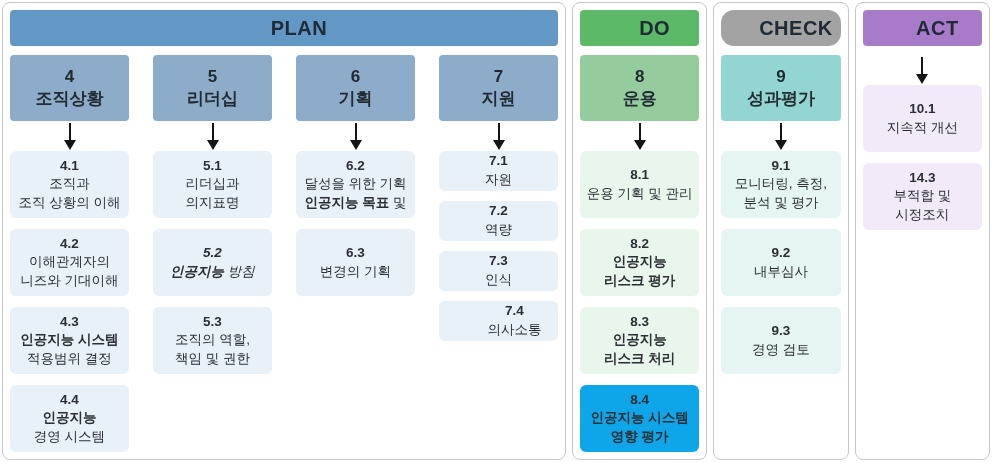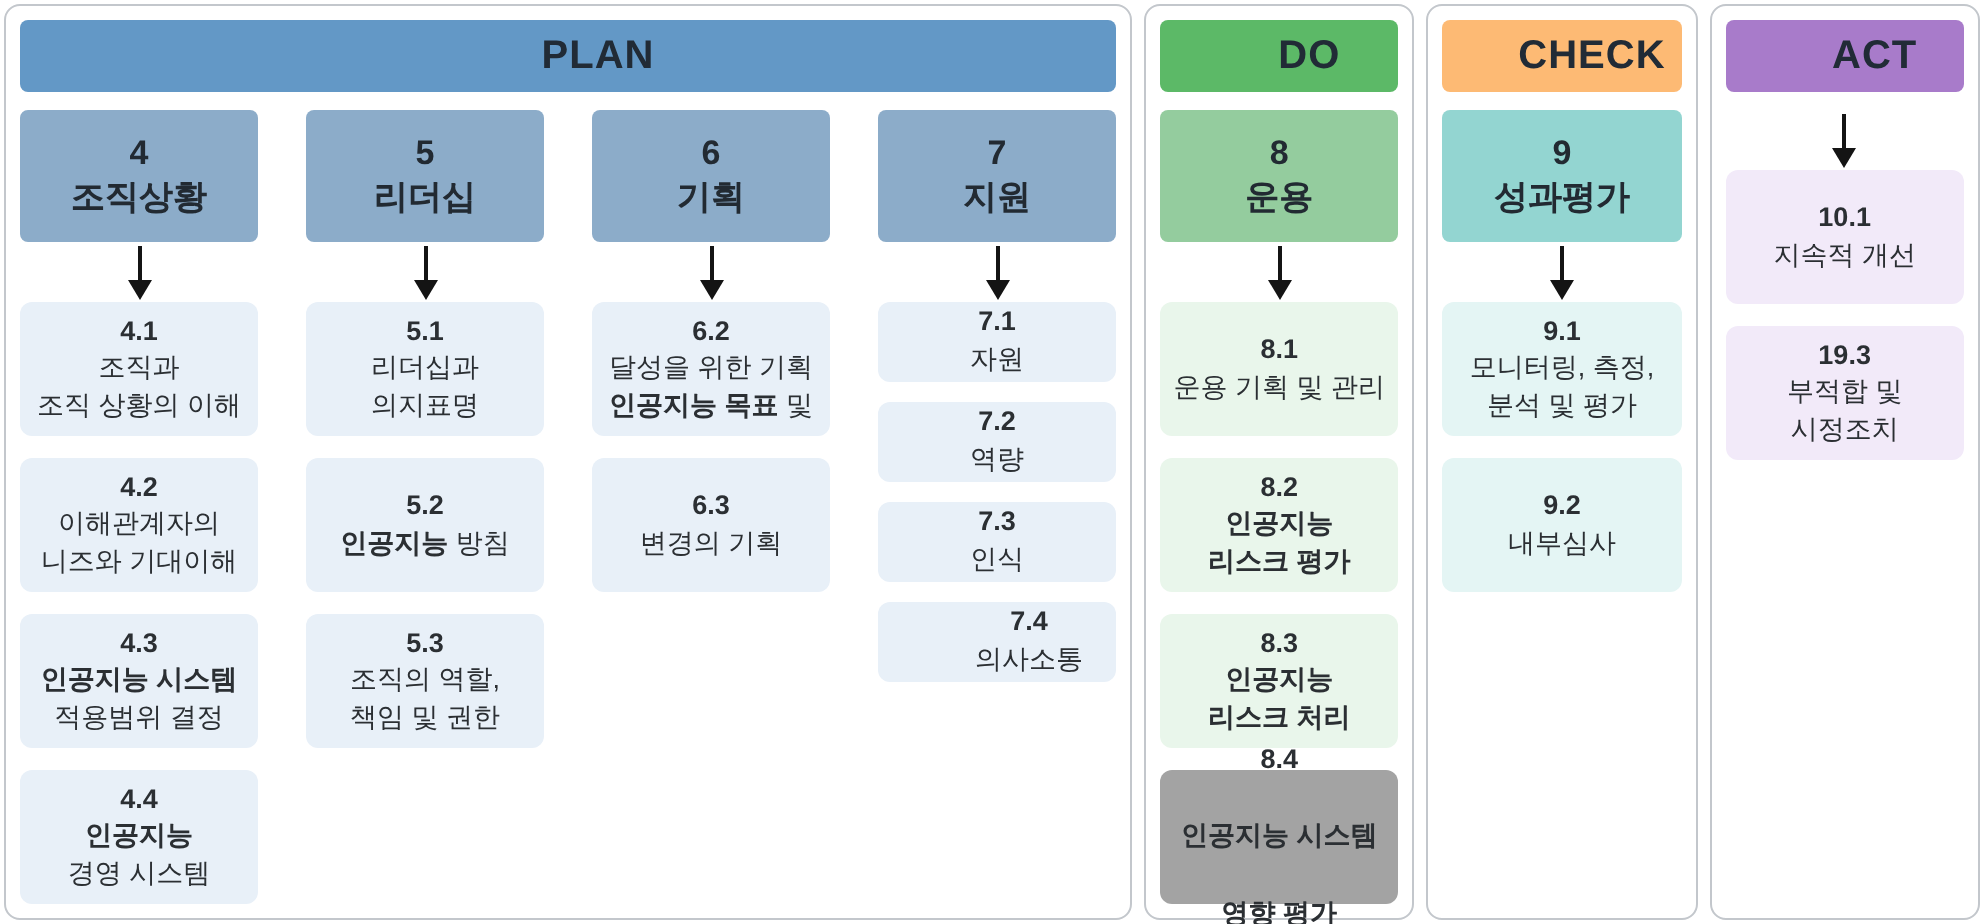--- a/index.html
+++ b/index.html
@@ -123,21 +123,21 @@
       <div class="arrow-line"></div>
       <div class="arrow-head"></div>
     </div>
     <div class="items">
   <div class="item" style="background: rgb(232, 240, 248);">
     <div class="num">5.1</div>
   <div class="line"><span>리더십과</span></div>
               <div class="line"><span>의지표명</span></div>
             </div>
 
-  <div class="item" style="background: rgb(232, 240, 248);">
+  <div class="item" style="background: rgb(232, 240, 248); font-style: italic;">
     <div class="num">5.2</div>
   <div class="line"><span class="b">인공지능</span><span> 방침</span></div>
             </div>
 
   <div class="item" style="background: rgb(232, 240, 248);">
     <div class="num">5.3</div>
   <div class="line"><span>조직의 역할,</span></div>
               <div class="line"><span>책임 및 권한</span></div>
             </div>
 </div>
@@ -225,32 +225,32 @@
   <div class="line"><span class="b">인공지능</span></div>
               <div class="line"><span class="b">리스크 평가</span></div>
             </div>
 
   <div class="item" style="background: rgb(233, 246, 235);">
     <div class="num">8.3</div>
   <div class="line"><span class="b">인공지능</span></div>
               <div class="line"><span class="b">리스크 처리</span></div>
             </div>
 
-  <div class="item" style="background: #a3a3a3; gap: 20px;">
+  <div class="item" style="background: #0ea5e9;">
     <div class="num">8.4</div>
   <div class="line"><span class="b">인공지능 시스템</span></div>
               <div class="line"><span class="b">영향 평가</span></div>
             </div>
 </div>
   </div>
 </div>
   </div>
 
   <div class="group narrow">
-    <div class="band" style="background: #fdba74;">CHECK</div>
+    <div class="band" style="background: #a3a3a3; border-radius: 13px;">CHECK</div>
     <div class="columns">
   <div class="col">
     <div class="col-header" style="background: rgb(147, 213, 209);">
       <div class="col-num">9</div>
       <div class="col-title">성과평가</div>
     </div>
     <div class="arrow">
       <div class="arrow-line"></div>
       <div class="arrow-head"></div>
     </div>
@@ -259,41 +259,45 @@
     <div class="num">9.1</div>
   <div class="line"><span>모니터링, 측정,</span></div>
               <div class="line"><span>분석 및 평가</span></div>
             </div>
 
   <div class="item" style="background: rgb(228, 245, 244);">
     <div class="num">9.2</div>
   <div class="line"><span>내부심사</span></div>
             </div>
 
+  <div class="item" style="background: rgb(228, 245, 244);">
+    <div class="num">9.3</div>
+  <div class="line"><span>경영 검토</span></div>
+            </div>
 </div>
   </div>
 </div>
   </div>
 
   <div class="group narrow">
     <div class="band" style="background: rgb(168, 123, 202);">ACT</div>
     <div class="columns">
   <div class="col">
     <div class="arrow">
       <div class="arrow-line"></div>
       <div class="arrow-head"></div>
     </div>
     <div class="items">
   <div class="item" style="background: rgb(242, 234, 249);">
     <div class="num">10.1</div>
   <div class="line"><span>지속적 개선</span></div>
             </div>
 
   <div class="item" style="background: rgb(242, 234, 249);">
-    <div class="num">19.3</div>
+    <div class="num">14.3</div>
   <div class="line"><span>부적합 및</span></div>
               <div class="line"><span>시정조치</span></div>
             </div>
 </div>
   </div>
 </div>
   </div>
 </div>
 
 </body></html>

